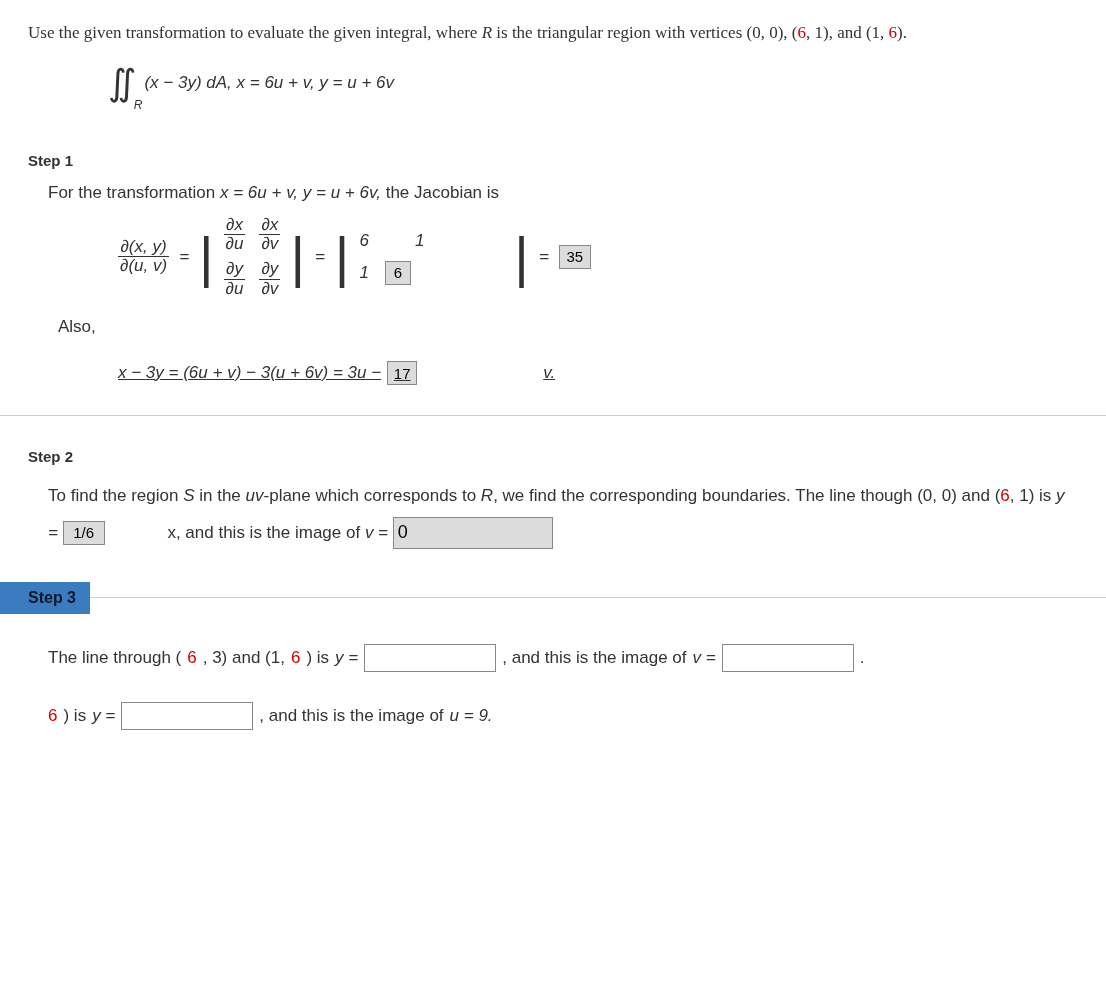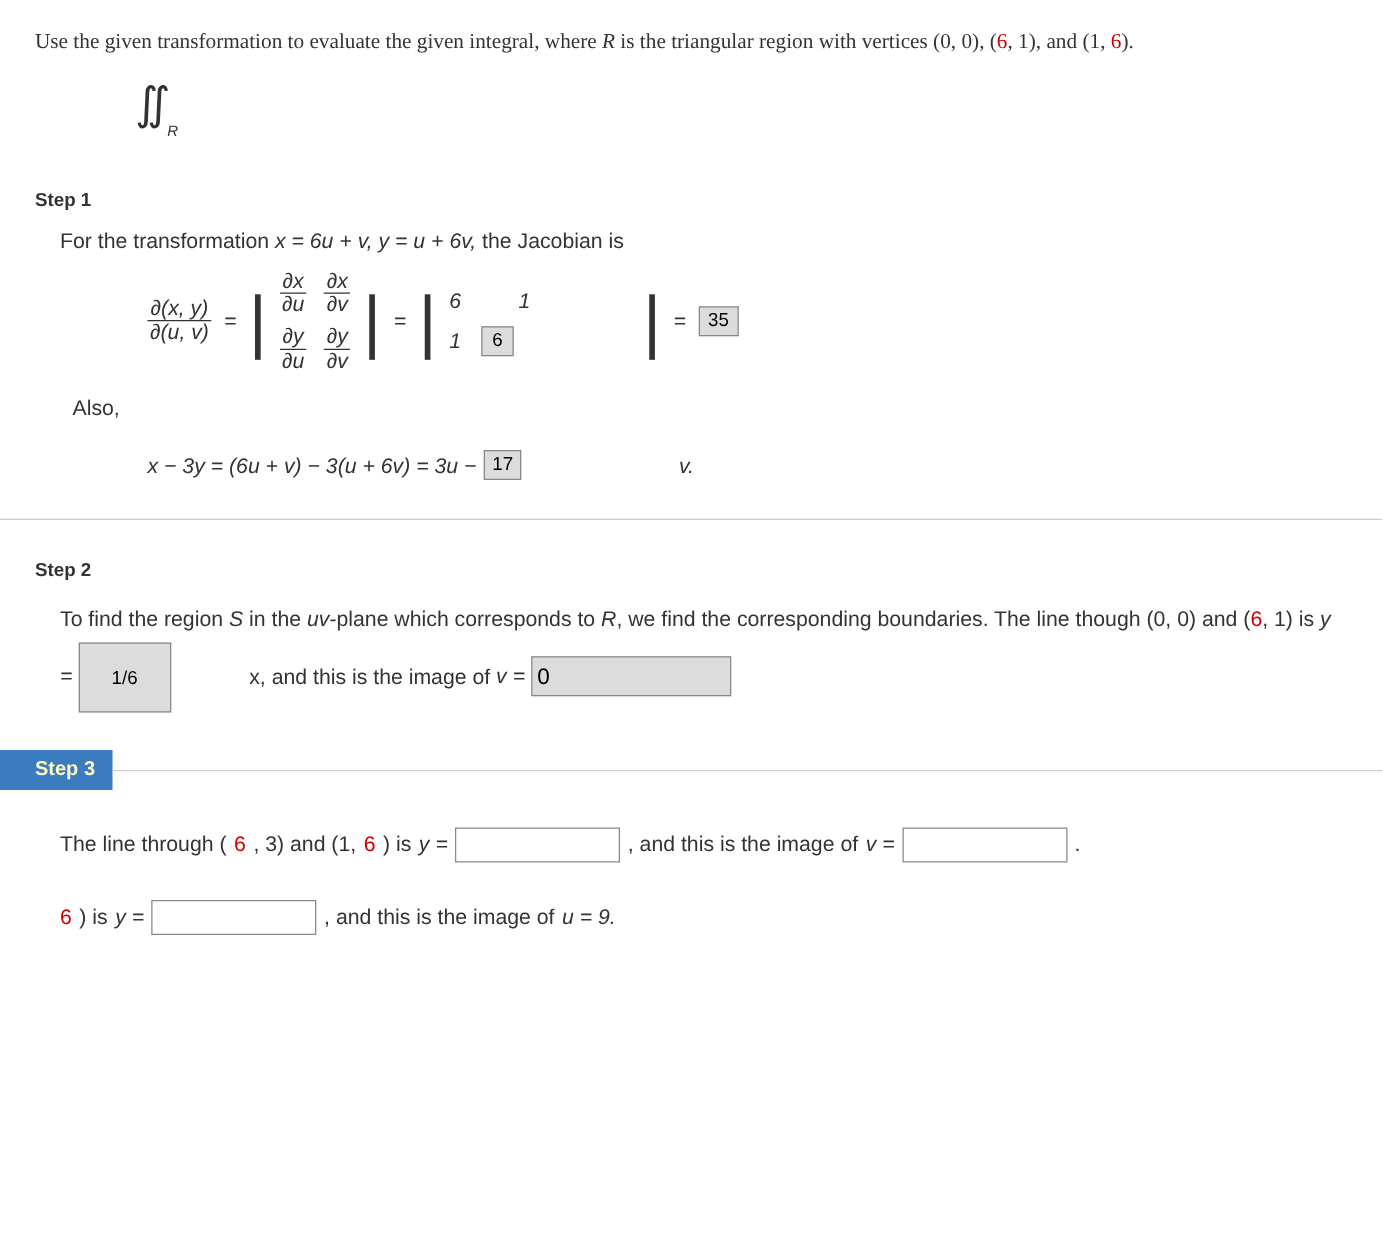--- a/index.html
+++ b/index.html
@@ -81,21 +81,21 @@
     padding: 0;
   }
   .med-input {
     width: 34px;
     height: 22px;
     border: 1px solid #888;
     background: #dcdcdc;
     text-align: center;
     font-size: 15px;
     font-family: inherit;
-    padding: 16px;
+    padding: 0;
   }
   .wide-input {
     width: 150px;
     height: 30px;
     border: 1px solid #888;
     background: #dcdcdc;
     text-align: left;
     font-size: 18px;
     font-family: inherit;
     padding: 0 4px;
@@ -107,36 +107,37 @@
     background: #fff;
     text-align: center;
     font-size: 15px;
     font-family: inherit;
     padding: 0;
   }
   .eqline {
     margin: 20px 0 10px 90px;
     font-style: italic;
     display: flex;
-    align-items: flex-start;
+    align-items: flex-end;
     gap: 6px;
+    text-decoration: underline;
   }
   .hr-full {
     border: none;
     border-top: 1px solid #ccc;
     margin: 30px -28px 10px -28px;
   }
   .step3-bar {
     display: flex;
     align-items: center;
     margin: 30px -28px 20px -28px;
   }
   .step3-blue {
     background: #3b7bbf;
-    color: #fef9c3;
+    color: #0f172a;
     font-weight: bold;
     padding: 4px 14px 4px 28px;
     font-size: 16px;
   }
   .step3-rule {
     flex: 1;
     border-top: 1px solid #ccc;
     height: 0;
   }
   .step3line {
@@ -155,20 +156,21 @@
 
 <div class="problem-statement">
   <span>Use the given transformation to evaluate the given integral, where </span><span class="italic">R</span><span> is the triangular region with vertices (0, 0), (</span><span class="red">6</span><span>, 1), and (1, </span><span class="red">6</span><span>).</span>
 </div>
 
 <div class="integral-line">
   <span style="position:relative; display:inline-block;">
     <span class="integral-sym">∬</span>
     <span class="sub-r" style="position:absolute; bottom:-4px; right:-6px;">R</span>
   </span>
+  <span>(x − 3y) dA, x = 6u + v, y = u + 6v</span>
 </div>
 
 <div class="step-header">Step 1</div>
 
 <div class="step1-text">
   <span>For the transformation  </span><span class="italic">x = 6u + v, y = u + 6v,</span><span>  the Jacobian is</span>
 </div>
 
 <div class="jacobian-line">
   <span class="frac">

